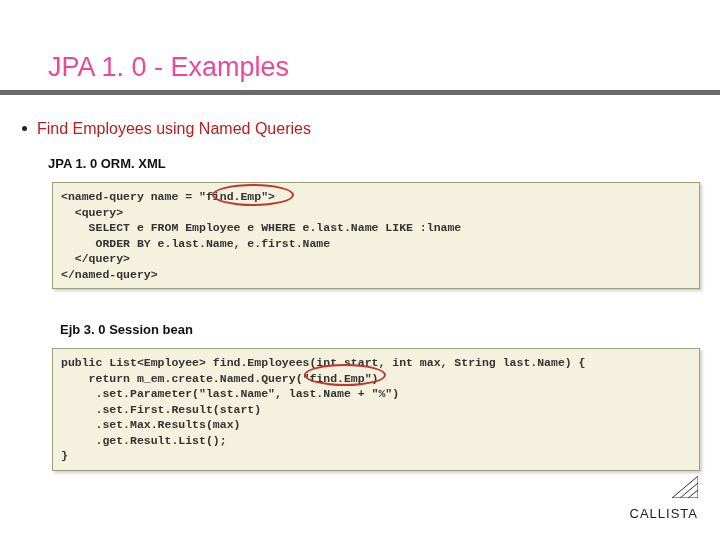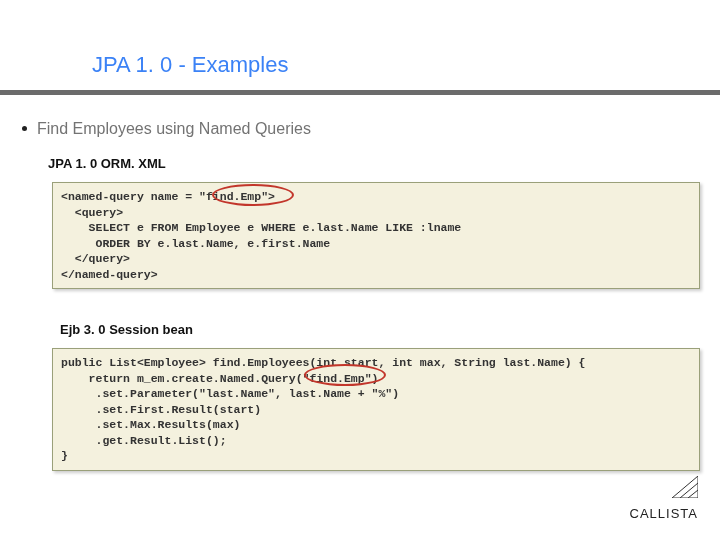--- a/index.html
+++ b/index.html
@@ -9,38 +9,37 @@
     height: 540px;
     background: #ffffff;
     font-family: Verdana, Arial, sans-serif;
     position: relative;
     overflow: hidden;
   }
   .title {
     position: absolute;
     top: 52px;
     left: 48px;
-    font-size: 22px;
-    color: #3b82f6;
-    margin-left: 44px;
+    font-size: 27px;
+    color: #ec4899;
   }
   .hr-top {
     position: absolute;
     top: 90px;
     left: 0;
     width: 720px;
     height: 5px;
     background: #6b6b6b;
   }
   .bullet-row {
     position: absolute;
     top: 120px;
     left: 22px;
     font-size: 16px;
-    color: #737373;
+    color: #b91c1c;
   }
   .bullet-row .dot {
     display: inline-block;
     width: 5px;
     height: 5px;
     background: #222;
     border-radius: 50%;
     vertical-align: middle;
     margin-right: 10px;
     margin-bottom: 3px;

